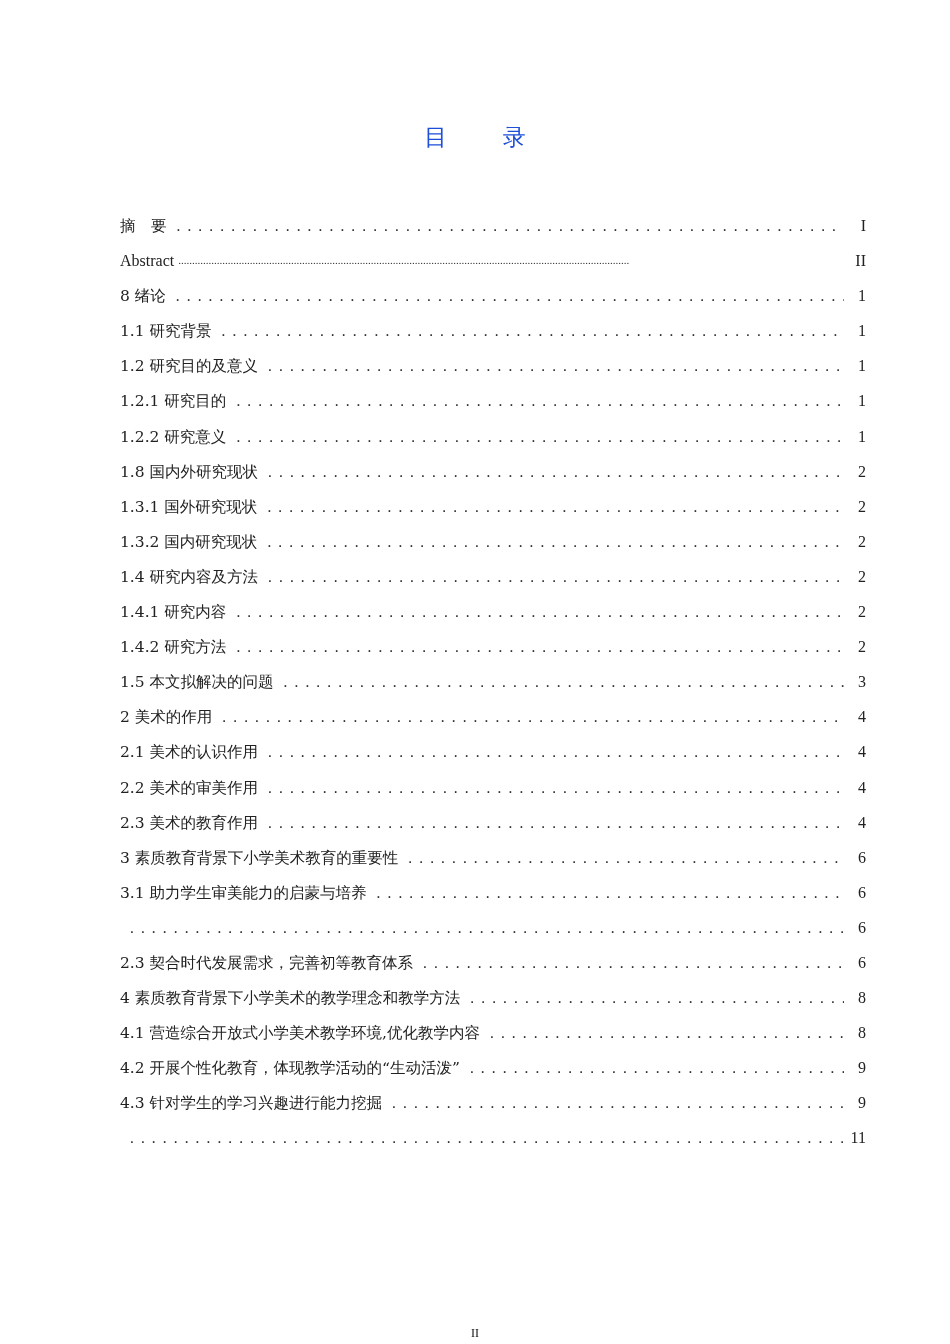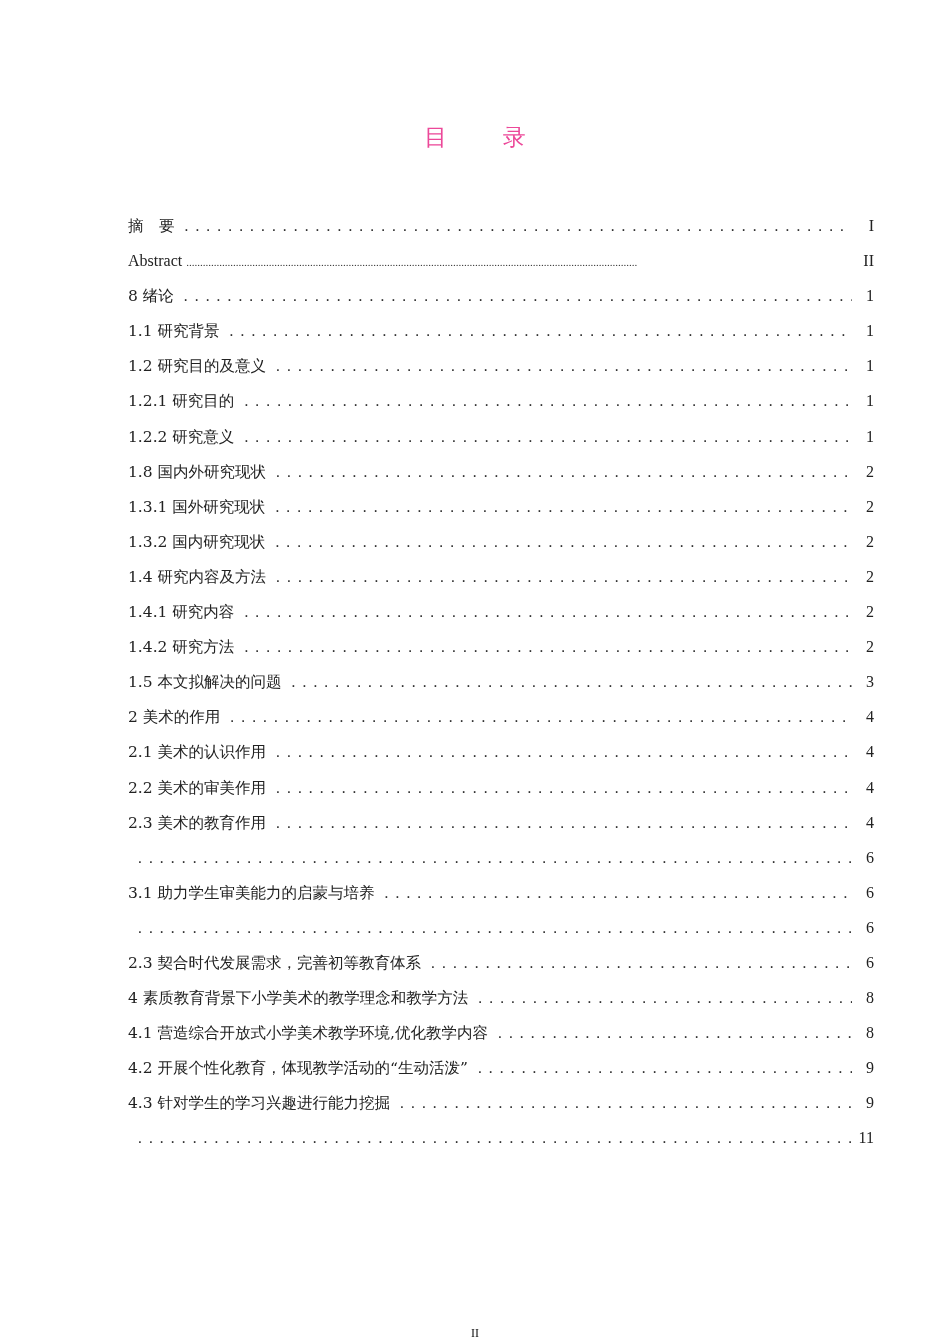--- a/index.html
+++ b/index.html
@@ -1,36 +1,36 @@
 <!DOCTYPE html>
 <html><head>
 <meta charset="utf-8">
 <style>
   html, body { margin: 0; padding: 0; background: #ffffff; }
   body { width: 950px; height: 1344px; position: relative; overflow: hidden; color: #111; }
   .page { position: absolute; left: 0; top: 0; width: 950px; height: 1344px; }
   .title {
     position: absolute; top: 122px; left: 0; width: 950px; text-align: center;
     font-family: "DejaVu Sans", sans-serif; font-size: 23px; letter-spacing: 24px;
-    text-indent: 24px; color: #ec4899;
+    text-indent: 24px; color: #1d4ed8;
   }
-  .toc { position: absolute; left: 128px; top: 208px; width: 746px; }
+  .toc { position: absolute; left: 120px; top: 208px; width: 746px; }
   .row {
     display: flex; align-items: baseline; height: 35.1px; line-height: 35.1px;
     font-family: "DejaVu Serif", serif; font-size: 15.5px; color: #222;
   }
   .row .label { white-space: nowrap; flex: 0 0 auto; }
   .row .dots {
     flex: 1 1 auto; overflow: hidden; white-space: nowrap; margin: 0 6px 0 8px;
     letter-spacing: 3.1px; color: #333; font-family: "DejaVu Sans Mono", monospace; font-size: 13px;
   }
   .row .dots::before {
     content: "....................................................................................................................................................................";
   }
-  .row.en { font-family: "Liberation Serif", serif; font-size: 16px; }
+  .row.en { font-family: "Liberation Serif", serif; font-size: 16px; align-items: flex-end; }
   .row.en .dots { letter-spacing: 0px; font-family: "Liberation Serif", serif; font-size: 11px; margin: 0 10px 0 4px; }
   .row .pg { flex: 0 0 auto; min-width: 16px; text-align: right; font-family: "Liberation Serif", serif; font-size: 16px; }
   .footer {
     position: absolute; top: 1326px; left: 0; width: 950px; text-align: center;
     font-family: "Liberation Serif", serif; font-size: 12px; color: #111;
   }
 </style>
 </head>
 <body>
 
@@ -122,20 +122,21 @@
       <span class="label">2.2 美术的审美作用</span>
       <span class="dots"></span>
       <span class="pg">4</span>
     </div>
     <div class="row">
       <span class="label">2.3 美术的教育作用</span>
       <span class="dots"></span>
       <span class="pg">4</span>
     </div>
     <div class="row">
+      <span class="label">3 素质教育背景下小学美术教育的重要性</span>
       <span class="dots"></span>
       <span class="pg">6</span>
     </div>
     <div class="row">
       <span class="label">3.1 助力学生审美能力的启蒙与培养</span>
       <span class="dots"></span>
       <span class="pg">6</span>
     </div>
     <div class="row">
       <span class="dots"></span>

